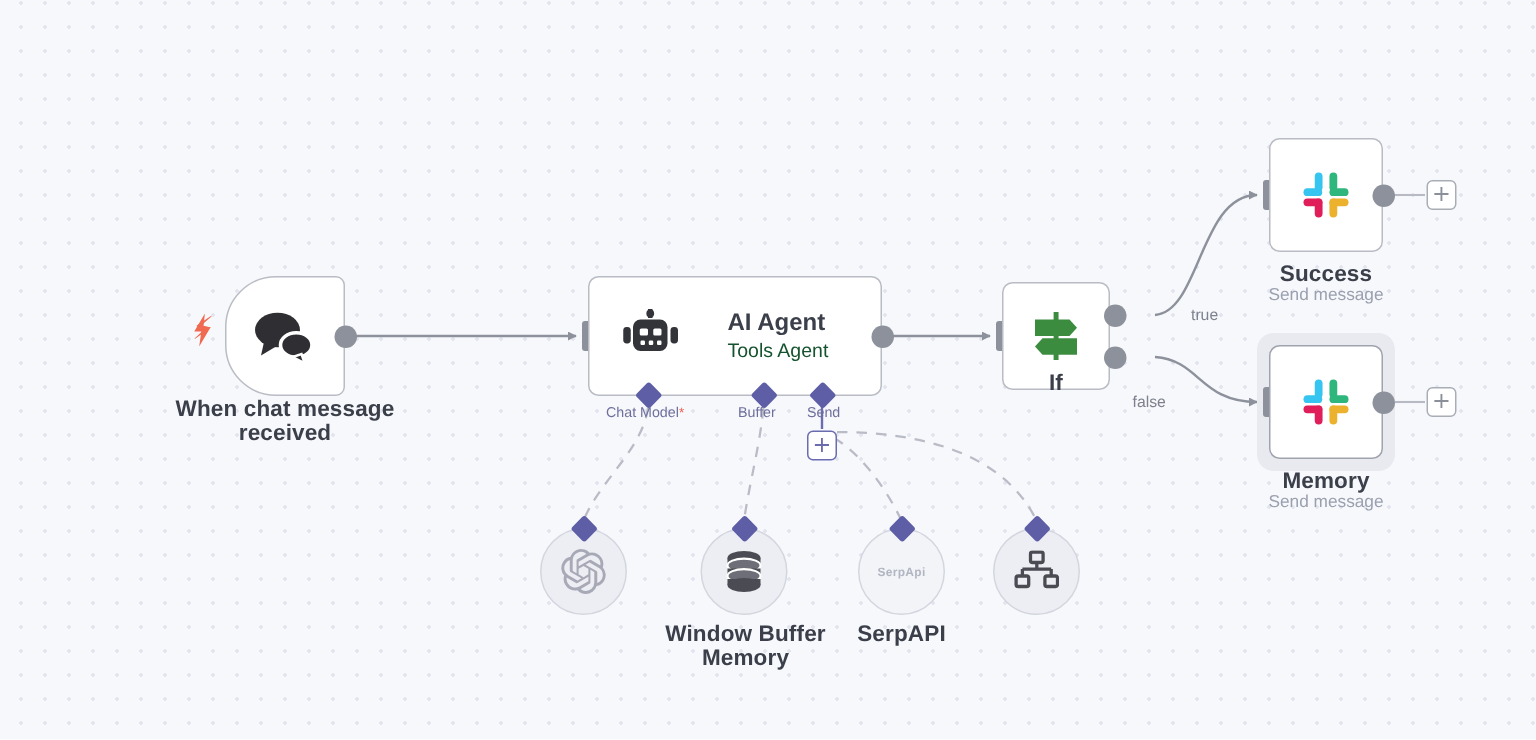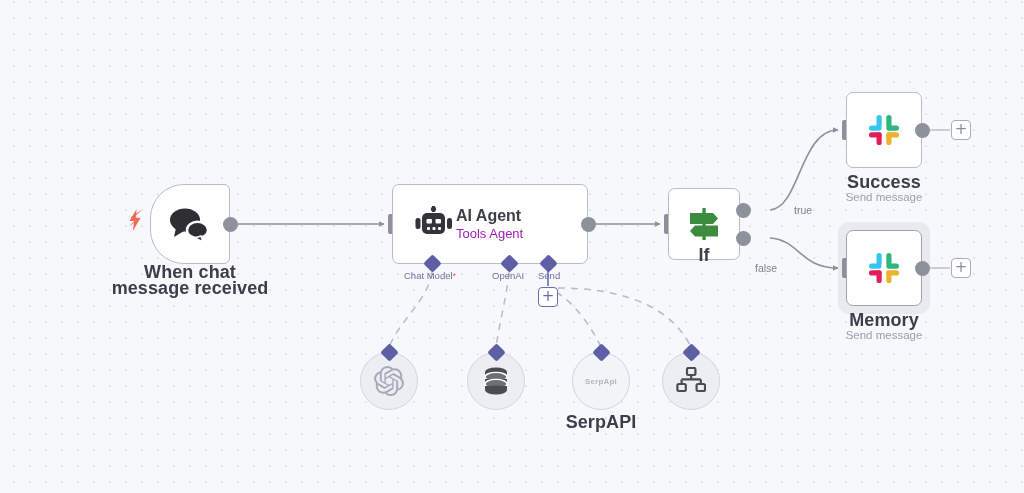--- a/index.html
+++ b/index.html
@@ -35,21 +35,21 @@
     background: #ffffff;
     border: 1.5px solid #b9bcc4;
     display: flex;
     align-items: center;
     justify-content: center;
   }
   .node-label {
     position: absolute;
     text-align: center;
     color: #3b3f4a;
-    font-size: 18px;
+    font-size: 15px;
     font-weight: bold;
     line-height: 15.5px;
     letter-spacing: 0.1px;
   }
   .node-sublabel {
     position: absolute;
     text-align: center;
     color: #9aa0ae;
     font-size: 11.5px;
     line-height: 14px;
@@ -77,32 +77,32 @@
 
   
   .agent-node {
     left: 392px;
     top: 184px;
     width: 196px;
     height: 80px;
     border-radius: 7px;
     justify-content: flex-start;
     padding-left: 22px;
-    gap: 3px;
+    gap: 32px;
   }
   .agent-texts { display: flex; flex-direction: column; justify-content: center; }
   .agent-title {
     font-size: 16px;
     font-weight: bold;
     color: #3b3f4a;
     line-height: 19px;
   }
   .agent-subtitle {
     font-size: 13px;
-    color: #a21caf;
+    color: #14532d;
     line-height: 16px;
     margin-top: 1px;
   }
 
   
   .if-node {
     left: 668px;
     top: 188px;
     width: 72px;
     height: 72px;
@@ -281,21 +281,21 @@
     </span>
   </div>
   <div class="port-out" style="left:581px; top:217px;"></div>
 
   <div class="diamond" style="left:426px; top:257px;"></div>
   <div class="conn-label" style="left:404px; top:270px;">
     <span>Chat Model</span><span class="req-star">*</span>
   </div>
 
   <div class="diamond" style="left:503px; top:257px;"></div>
-  <div class="conn-label" style="left:492px; top:270px;">OpenAI</div>
+  <div class="conn-label" style="left:492px; top:270px;">Buffer</div>
 
   <div class="diamond" style="left:542px; top:257px;"></div>
   <div class="conn-label" style="left:538px; top:270px;">Send</div>
   <div class="plus-btn tool-plus" style="left:538px; top:287px;">+</div>
 
   <div class="port-in" style="left:664px; top:214px;"></div>
   <div class="node if-node">
     <span>
       <svg class="icon-svg" width="38" height="38" viewBox="0 0 38 38">
         <rect x="17.4" y="3" width="3.3" height="32" fill="#3c8c40"></rect>
@@ -367,20 +367,21 @@
         <rect x="3" y="6" width="22" height="5" fill="#4a4b53"></rect>
         <ellipse cx="14" cy="11" rx="11" ry="4.6" fill="#6d6e77" stroke="#ffffff" stroke-width="1.4"></ellipse>
         <rect x="3" y="13" width="22" height="5" fill="#4a4b53"></rect>
         <ellipse cx="14" cy="18" rx="11" ry="4.6" fill="#6d6e77" stroke="#ffffff" stroke-width="1.4"></ellipse>
         <rect x="3" y="20" width="22" height="4" fill="#4a4b53"></rect>
         <ellipse cx="14" cy="24" rx="11" ry="4.6" fill="#4a4b53"></ellipse>
       </svg>
     </span>
   </div>
   <div class="diamond" style="left:490px; top:346px;"></div>
+  <div class="node-label" style="left:437px; top:415px; width:120px;">Window Buffer Memory</div>
 
   <div class="subnode" style="left:572px; top:352px; background:#f3f4f8;">
     <span class="serp-text">SerpApi</span>
   </div>
   <div class="diamond" style="left:595px; top:346px;"></div>
   <div class="node-label" style="left:546px; top:415px; width:110px;">SerpAPI</div>
 
   <div class="subnode" style="left:662px; top:352px;">
     <span>
       <svg class="icon-svg" width="30" height="28" viewBox="0 0 30 28">

